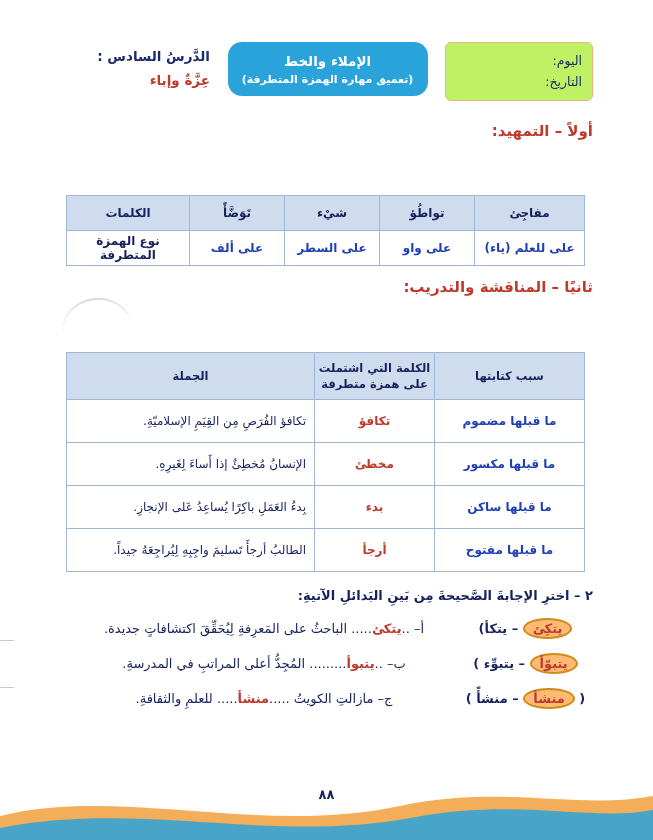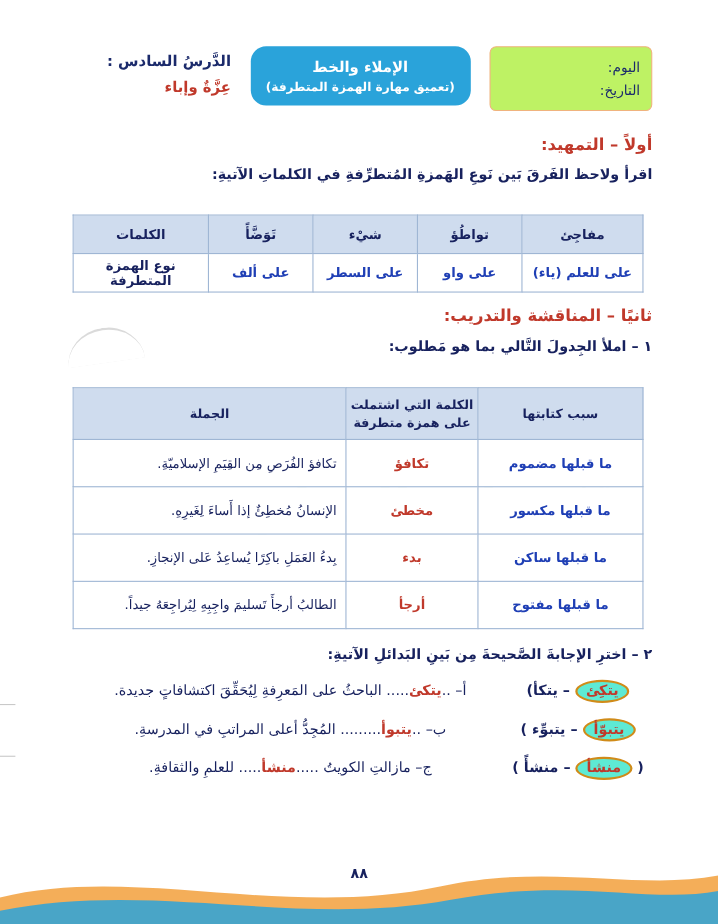--- a/index.html
+++ b/index.html
@@ -159,21 +159,21 @@
     direction:rtl;
     white-space:nowrap;
     font-weight:bold;
   }
   .opt-circled{
     display:inline-block;
     border:2px solid #d08b19;
     border-radius:50%;
     padding:1px 8px;
     color:#c0392b;
-    background:#5eead4;
+    background:#fdba74;
   }
   .paren{ color:#17215e; font-weight:bold; }
 
   
   .watermark{
     position:absolute;
     top:430px; right:95px;
     width:430px;
     font-size:46px;
     color:rgba(120,160,120,0.16);
@@ -233,21 +233,20 @@
       <div class="t2">(تعميق مهارة الهمزة المتطرفة)</div>
     </div>
 
     <div class="lesson-block">
       <div class="lesson-title">الدَّرسُ السادس :</div>
       <div class="lesson-sub">عِزَّةٌ وإباء</div>
     </div>
   </div>
 
   <div class="sec-head" style="top:122px;">أولاً – التمهيد:</div>
-  <div class="sub-line" style="top:152px;">اقرأ ولاحظ الفَرقَ بَين نَوعِ الهَمزةِ المُتطرِّفةِ في الكلماتِ الآتيةِ:</div>
 
   <table id="t1">
     <colgroup>
       <col style="width:110px">
         <col style="width:95px">
         <col style="width:95px">
         <col style="width:95px">
         <col style="width:123px">
     </colgroup>
     <tbody>
@@ -262,21 +261,20 @@
       <td class="ans">على للعلم (ياء)</td>
       <td class="ans">على واو</td>
       <td class="ans">على السطر</td>
       <td class="ans">على ألف</td>
       <td>نوع الهمزة المتطرفة</td>
     </tr>
   </tbody>
     </table>
 
   <div class="sec-head" style="top:278px;">ثانيًا – المناقشة والتدريب:</div>
-  <div class="sub-line" style="top:308px;">١ – املأ الجِدولَ التَّالي بما هو مَطلوب:</div>
 
   <div class="swoosh"></div>
   <div class="watermark">تنبيهات المعلم</div>
 
   <table id="t2">
     <colgroup>
       <col style="width:150px">
         <col style="width:120px">
         <col style="width:248px">
     </colgroup>

